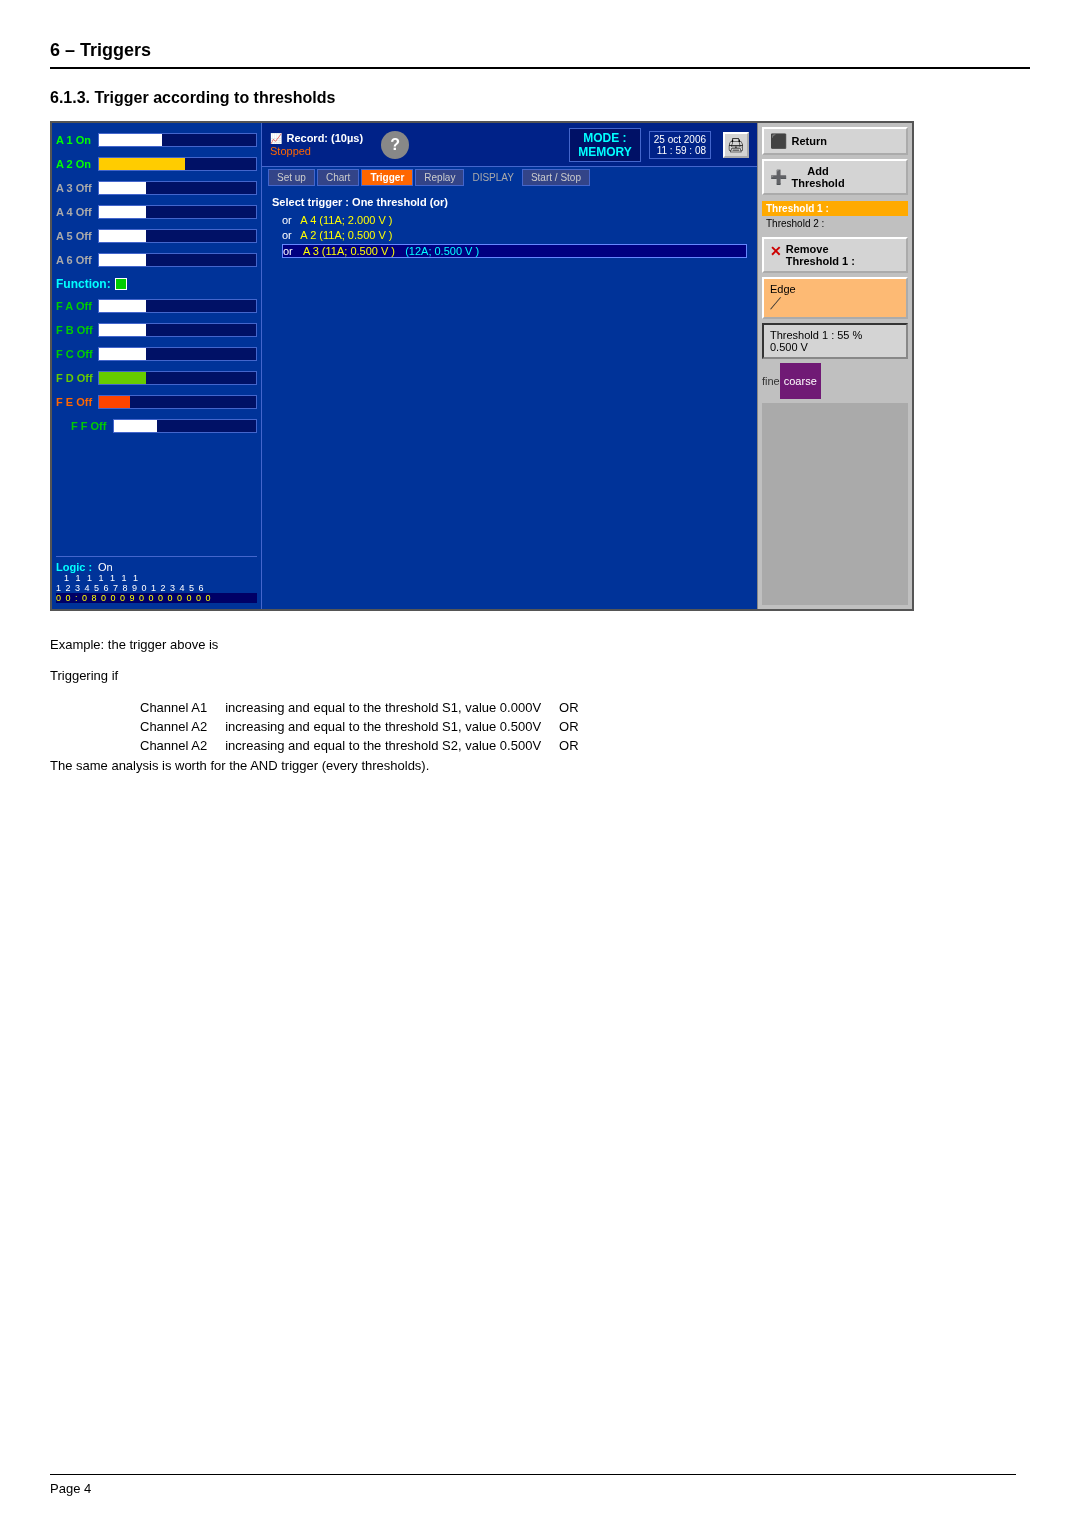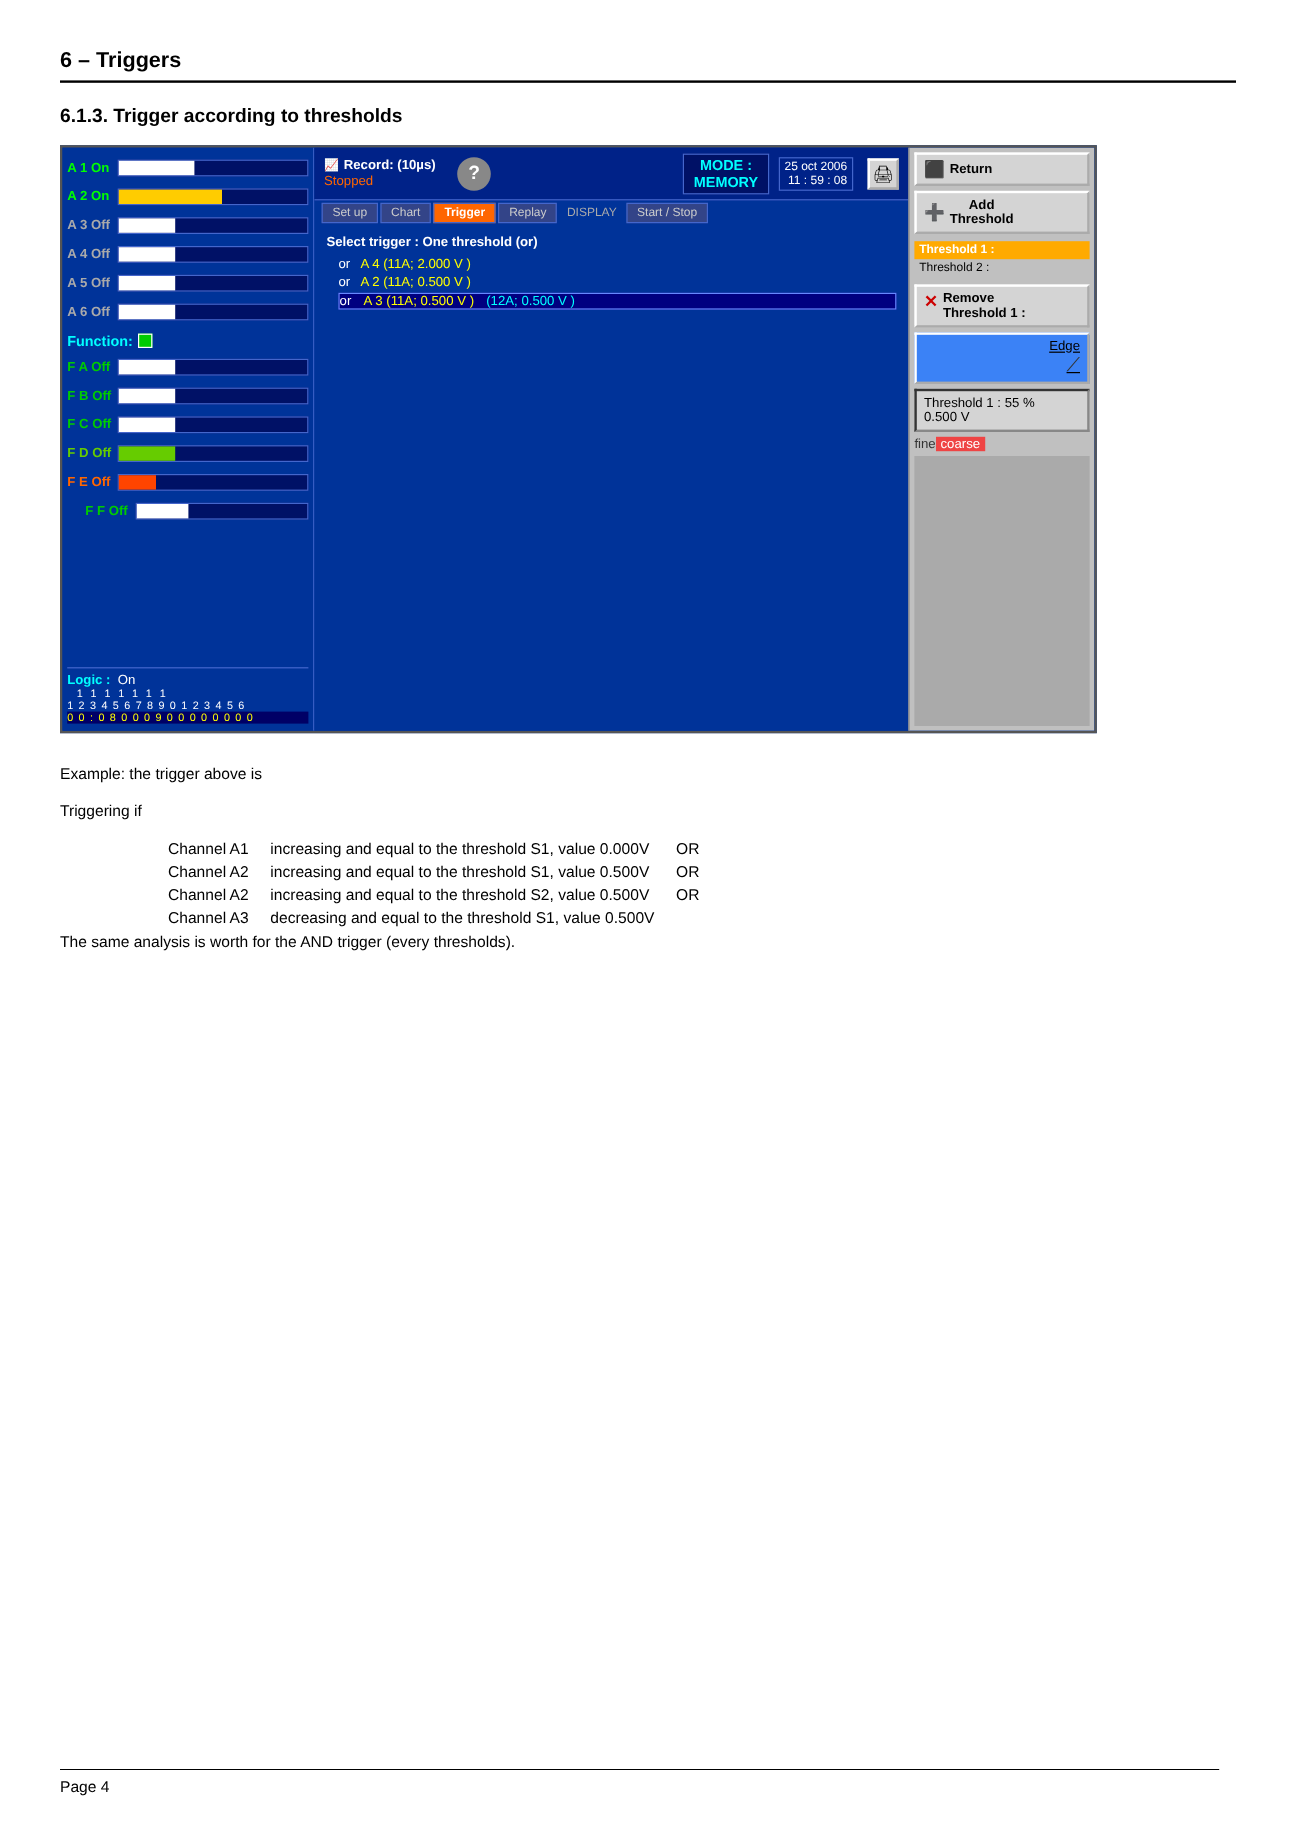--- a/index.html
+++ b/index.html
@@ -308,27 +308,26 @@
       font-weight: bold;
     }
 
     .x-icon {
       color: #cc0000;
       font-weight: bold;
       font-size: 14px;
     }
 
     .edge-btn {
-      background: #3b82f6;
+      background: #fdba74;
       border: 2px outset #fff;
       padding: 4px 6px;
       font-size: 11px;
-      text-align: right;
+      text-align: left;
       cursor: pointer;
-      text-decoration: underline;
     }
 
     .threshold-value-box {
       background: #d4d4d4;
       border: 2px inset #888;
       padding: 4px 6px;
       font-size: 11px;
     }
 
     .fine-coarse-box {
@@ -337,23 +336,23 @@
       gap: 0;
     }
 
     .fine-label {
       font-size: 11px;
       color: #333;
     }
 
     .coarse-label {
       font-size: 11px;
-      background: #ef4444;
-      color: #fff;
-      padding: 0 4px;
+      background: #701a75;
+      color: #fff;
+      padding: 12px 4px;
     }
 
     .gray-area {
       flex: 1;
       background: #aaa;
     }
 
     
     .content-text {
       margin-bottom: 10px;
@@ -598,25 +597,20 @@
     <tr>
       <td>Channel A2</td>
       <td>increasing and equal to the threshold S1, value 0.500V</td>
       <td>OR</td>
     </tr>
     <tr>
       <td>Channel A2</td>
       <td>increasing and equal to the threshold S2, value 0.500V</td>
       <td>OR</td>
     </tr>
-    <tr>
-      <td>Channel A3</td>
-      <td>decreasing and equal to the threshold S1, value 0.500V</td>
-      <td></td>
-    </tr>
   </tbody>
 </table>
 
 <p class="content-text">The same analysis is worth for the AND trigger (every thresholds).</p>
 
 <div class="footer">
   <span>Page 4</span>
 </div>
 
 </body></html>

